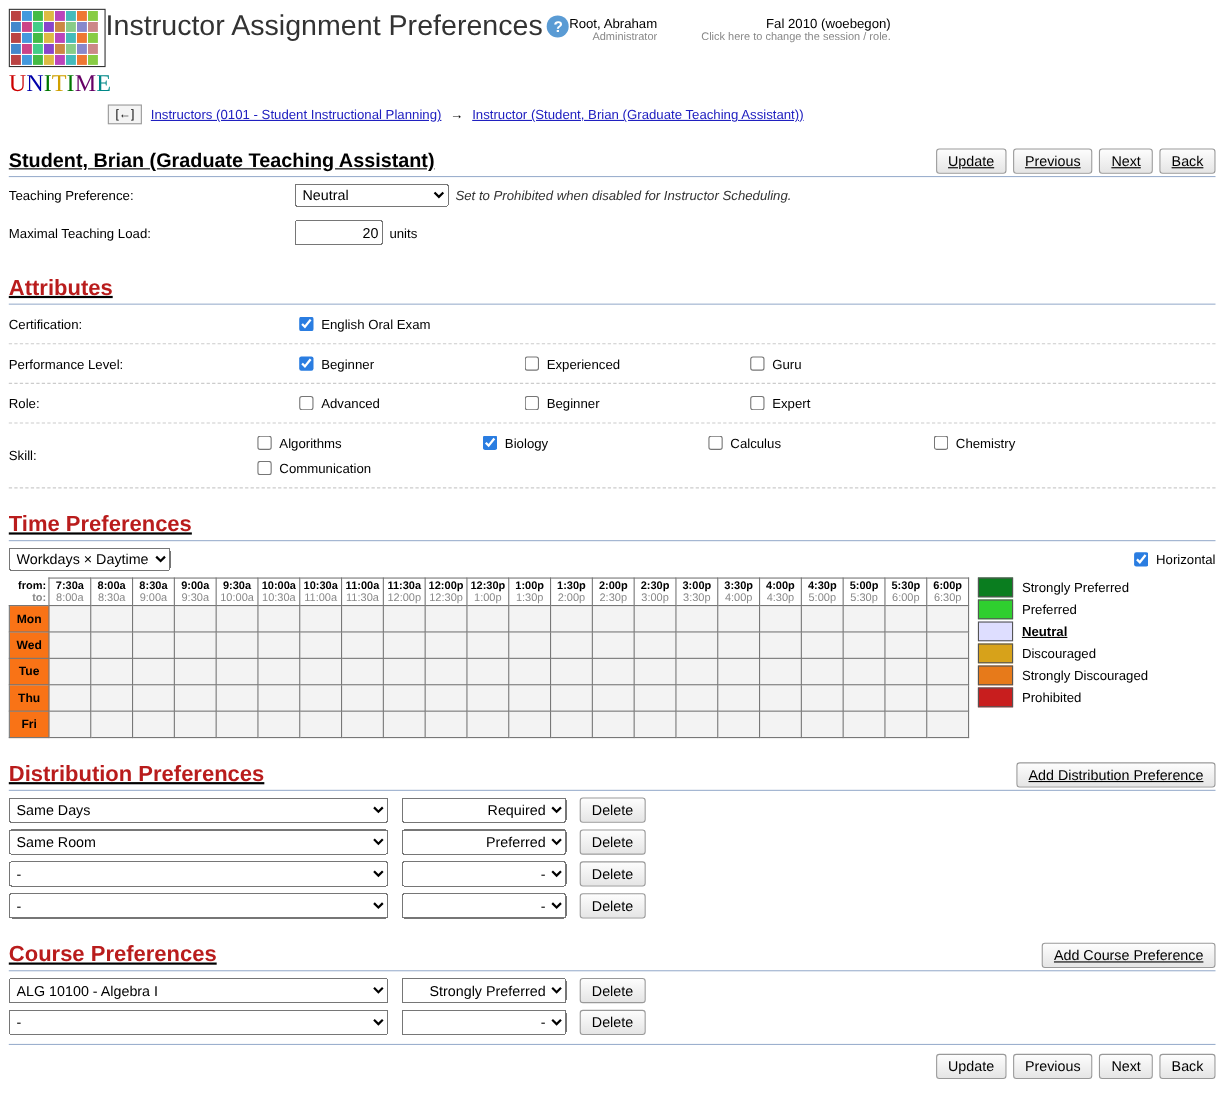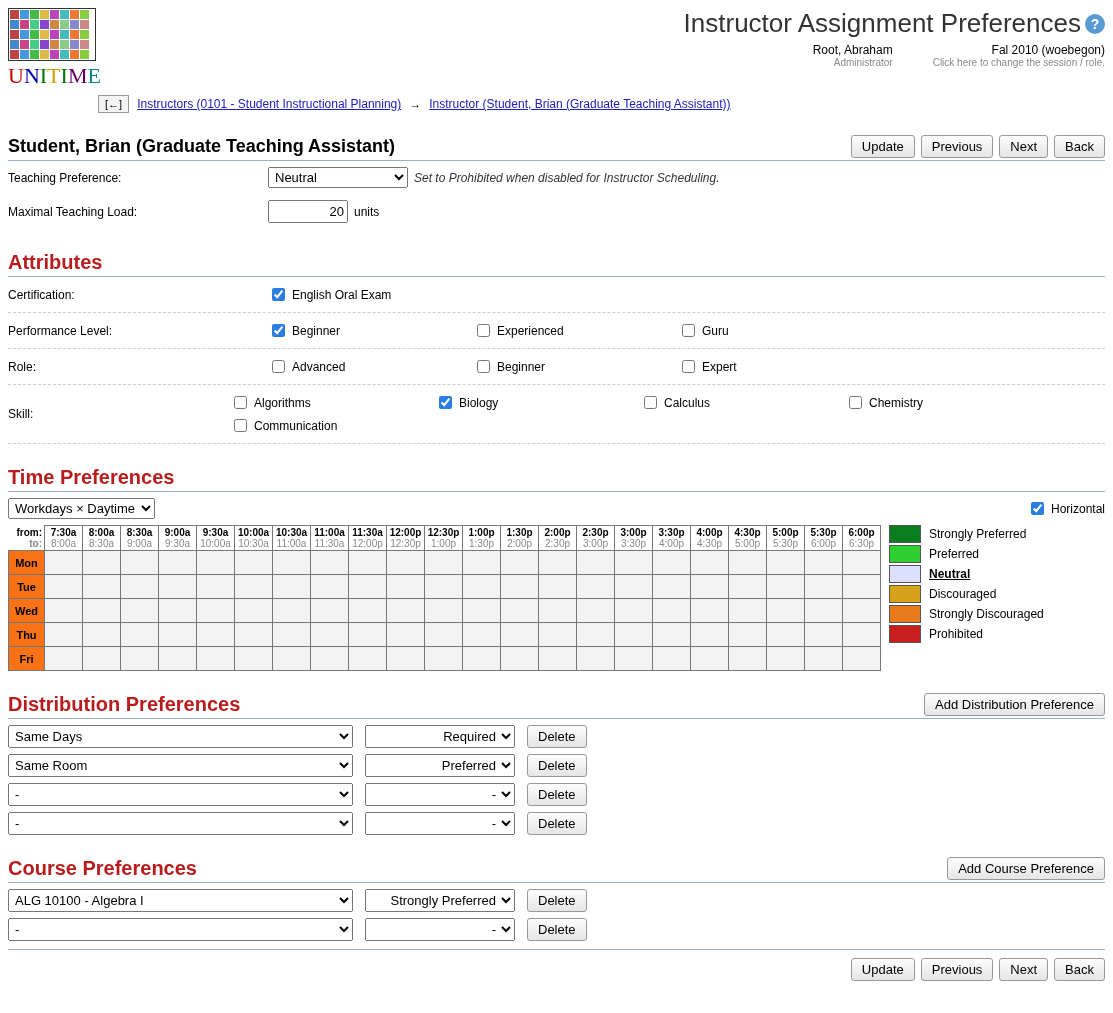--- a/index.html
+++ b/index.html
@@ -7,38 +7,38 @@
     margin: 0;
     padding: 8px;
     font-family: Verdana, Arial, sans-serif;
     font-size: 12px;
     color: #000;
     background: #fff;
     width: 1113px;
   }
   a { color: #2020c0; text-decoration: underline; cursor: pointer; }
   .header { display: flex; align-items: flex-start; }
-  .logo { width: 88px; margin-right: 10px; }
+  .logo { width: 88px; }
   .logo .blocks { display: grid; grid-template-columns: repeat(8, 9px); grid-template-rows: repeat(5, 9px); gap:1px; border:1px solid #333; padding:1px;}
   .logo .blocks span { display:block; width:9px; height:9px;}
   .logo-text { font-family: "Times New Roman", serif; font-size: 22px; margin-top:2px;}
   .logo-text .U { color:#c00; }
   .logo-text .N { color:#00a; }
   .logo-text .I { color:#070; }
   .logo-text .T { color:#d0a000; }
   .logo-text .M { color:#606; }
   .logo-text .E { color:#088; }
-  .hdr-right { flex:1; display:flex; flex-direction:column; align-items:flex-end; }
+  .hdr-right { flex:1; display:flex; flex-direction:row; align-items:flex-end; }
   .page-title { font-size: 26px; color:#333; display:flex; align-items:center; gap:4px;}
   .help-icon { width:20px; height:20px; border-radius:50%; background:#5a9bd4; color:#fff; font-weight:bold; display:inline-flex; align-items:center; justify-content:center; font-size:14px; cursor:pointer;}
   .user-session { display:flex; gap:40px; font-size:12px; margin-top:4px; text-align:right;}
   .user-session .sub { color:#888; font-size:10px; display:block;}
   .breadcrumb-row { display:flex; align-items:center; margin-top:6px; margin-left:90px; gap:8px;}
   .back-box { border:1px solid #999; padding:2px 6px; background:#f4f4f4; cursor:pointer; font-size:11px;}
-  .section-hdr { display:flex; align-items:center; justify-content:space-between; border-bottom:1px solid #9cb0ce; padding:4px 0 2px 0; margin-top:18px;}
+  .section-hdr { display:flex; align-items:center; justify-content:space-between; border-bottom:1px solid #9cb0ce; padding:4px 0 2px 0; margin-top:18px;text-decoration:underline;}
   .section-hdr .title { font-size:18px; font-weight:bold;}
   .section-hdr.sub .title { color:#b91c1c; font-size:20px;text-align:center;}
   .buttons { display:flex; gap:6px;}
   button.std { font-size:13px; padding:3px 10px; background:linear-gradient(#fdfdfd,#e5e5e5); border:1px solid #999; border-radius:3px; cursor:pointer;}
   .form-row { display:flex; align-items:center; padding:6px 0; border-bottom:1px dashed #ccc;}
   .form-row.noborder{ border-bottom:none;}
   .form-row .lbl { width:260px;}
   select.sel { font-size:13px; padding:1px 2px; min-width:140px;}
   input.num { width:80px; text-align:right; font-size:13px; padding:2px;}
   .hint { font-style:italic; margin-left:6px; color:#333;}
@@ -294,46 +294,46 @@
             <td class="slot"></td>
             <td class="slot"></td>
             <td class="slot"></td>
             <td class="slot"></td>
             <td class="slot"></td>
             <td class="slot"></td>
             <td class="slot"></td>
             <td class="slot"></td>
           </tr>
           <tr>
+            <th class="dayhdr">Wed</th>
+            <td class="slot"></td>
+            <td class="slot"></td>
+            <td class="slot"></td>
+            <td class="slot"></td>
+            <td class="slot"></td>
+            <td class="slot"></td>
+            <td class="slot"></td>
+            <td class="slot"></td>
+            <td class="slot"></td>
+            <td class="slot"></td>
+            <td class="slot"></td>
+            <td class="slot"></td>
+            <td class="slot"></td>
+            <td class="slot"></td>
+            <td class="slot"></td>
+            <td class="slot"></td>
+            <td class="slot"></td>
+            <td class="slot"></td>
+            <td class="slot"></td>
+            <td class="slot"></td>
+            <td class="slot"></td>
+            <td class="slot"></td>
+          </tr>
+          <tr>
             <th class="dayhdr">Tue</th>
-            <td class="slot"></td>
-            <td class="slot"></td>
-            <td class="slot"></td>
-            <td class="slot"></td>
-            <td class="slot"></td>
-            <td class="slot"></td>
-            <td class="slot"></td>
-            <td class="slot"></td>
-            <td class="slot"></td>
-            <td class="slot"></td>
-            <td class="slot"></td>
-            <td class="slot"></td>
-            <td class="slot"></td>
-            <td class="slot"></td>
-            <td class="slot"></td>
-            <td class="slot"></td>
-            <td class="slot"></td>
-            <td class="slot"></td>
-            <td class="slot"></td>
-            <td class="slot"></td>
-            <td class="slot"></td>
-            <td class="slot"></td>
-          </tr>
-          <tr>
-            <th class="dayhdr">Wed</th>
             <td class="slot"></td>
             <td class="slot"></td>
             <td class="slot"></td>
             <td class="slot"></td>
             <td class="slot"></td>
             <td class="slot"></td>
             <td class="slot"></td>
             <td class="slot"></td>
             <td class="slot"></td>
             <td class="slot"></td>

